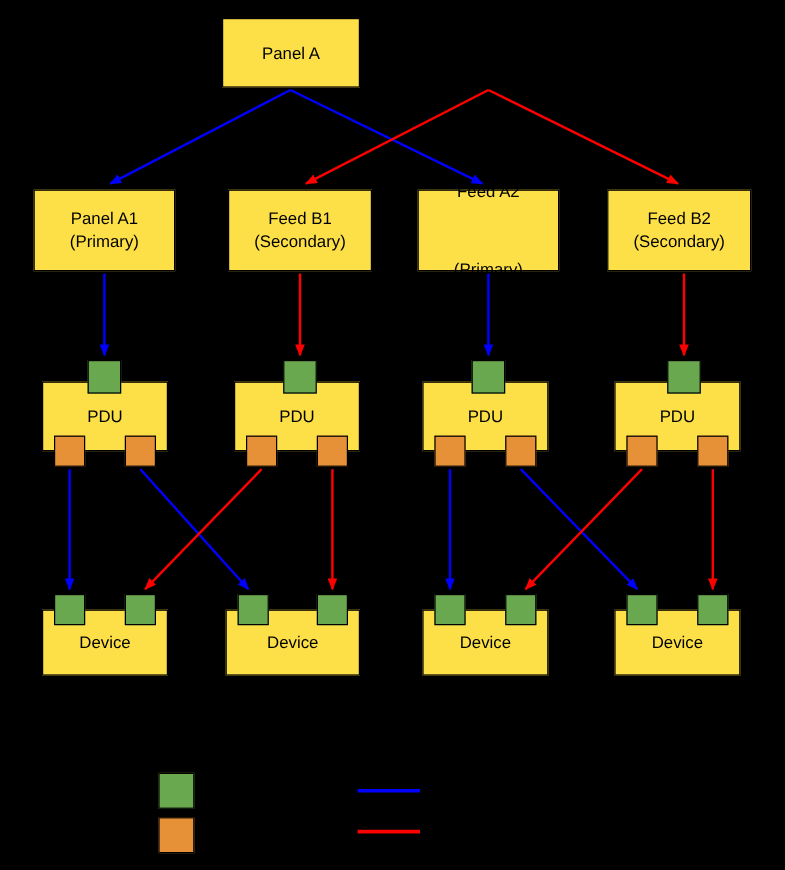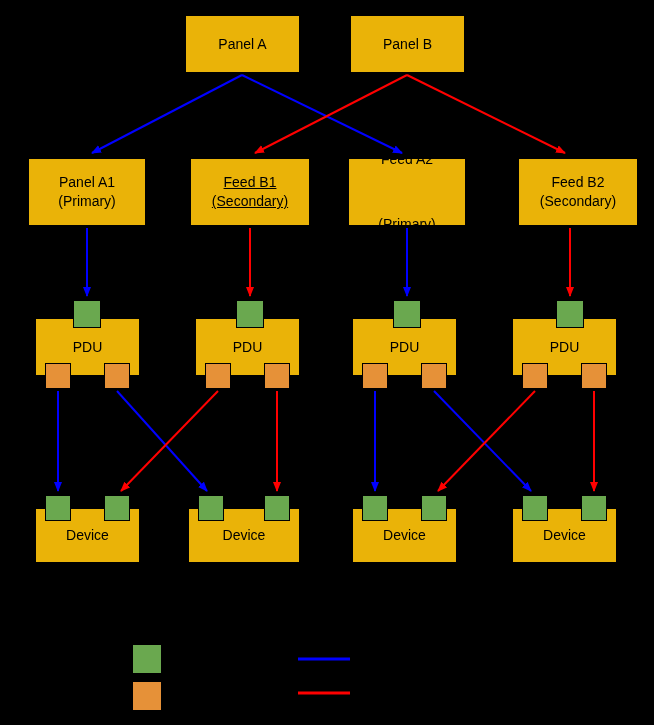--- a/index.html
+++ b/index.html
@@ -4,21 +4,21 @@
 <style>
   html,body{margin:0;padding:0;}
   body{
     width:654px;height:725px;
     background:#000000;
     font-family:"Liberation Sans", sans-serif;
   }
   .stage{position:relative;width:654px;height:725px;overflow:hidden;}
   .node{
     position:absolute;
-    background:#eab308;
+    background:#fde047;
     border:1px solid #000;
     box-sizing:border-box;
     display:flex;flex-direction:column;
     align-items:center;justify-content:center;
     font-size:14px;color:#000;text-align:center;line-height:1.35;
   }
   .port{
     position:absolute;
     box-sizing:border-box;
     border:1px solid #000;
@@ -35,37 +35,34 @@
   .legend-swatch.orange{background:#e69138;}
 </style>
 </head>
 <body>
 
 <div class="stage">
 
   <div class="node" style="left:185px;top:15px;width:115px;height:58px;">
     <span>Panel A</span>
   </div>
-  <div class="node" style="left:350px;top:15px;width:115px;height:58px;">
-    <span>Panel B</span>
-  </div>
 
   <div class="node" style="left:28px;top:158px;width:118px;height:68px;">
     <span>Panel A1</span>
     <span>(Primary)</span>
   </div>
-  <div class="node" style="left:190px;top:158px;width:120px;height:68px;text-decoration:underline;">
+  <div class="node" style="left:190px;top:158px;width:120px;height:68px;">
     <span>Feed B1</span>
     <span>(Secondary)</span>
   </div>
   <div class="node" style="left:348px;top:158px;width:118px;height:68px;gap:46px;">
     <span>Feed A2</span>
     <span>(Primary)</span>
   </div>
-  <div class="node" style="left:518px;top:158px;width:120px;height:68px;">
+  <div class="node" style="left:506px;top:158px;width:120px;height:68px;">
     <span>Feed B2</span>
     <span>(Secondary)</span>
   </div>
 
   <div class="node" style="left:35px;top:318px;width:105px;height:58px;">
     <span>PDU</span>
   </div>
   <div class="node" style="left:195px;top:318px;width:105px;height:58px;">
     <span>PDU</span>
   </div>

